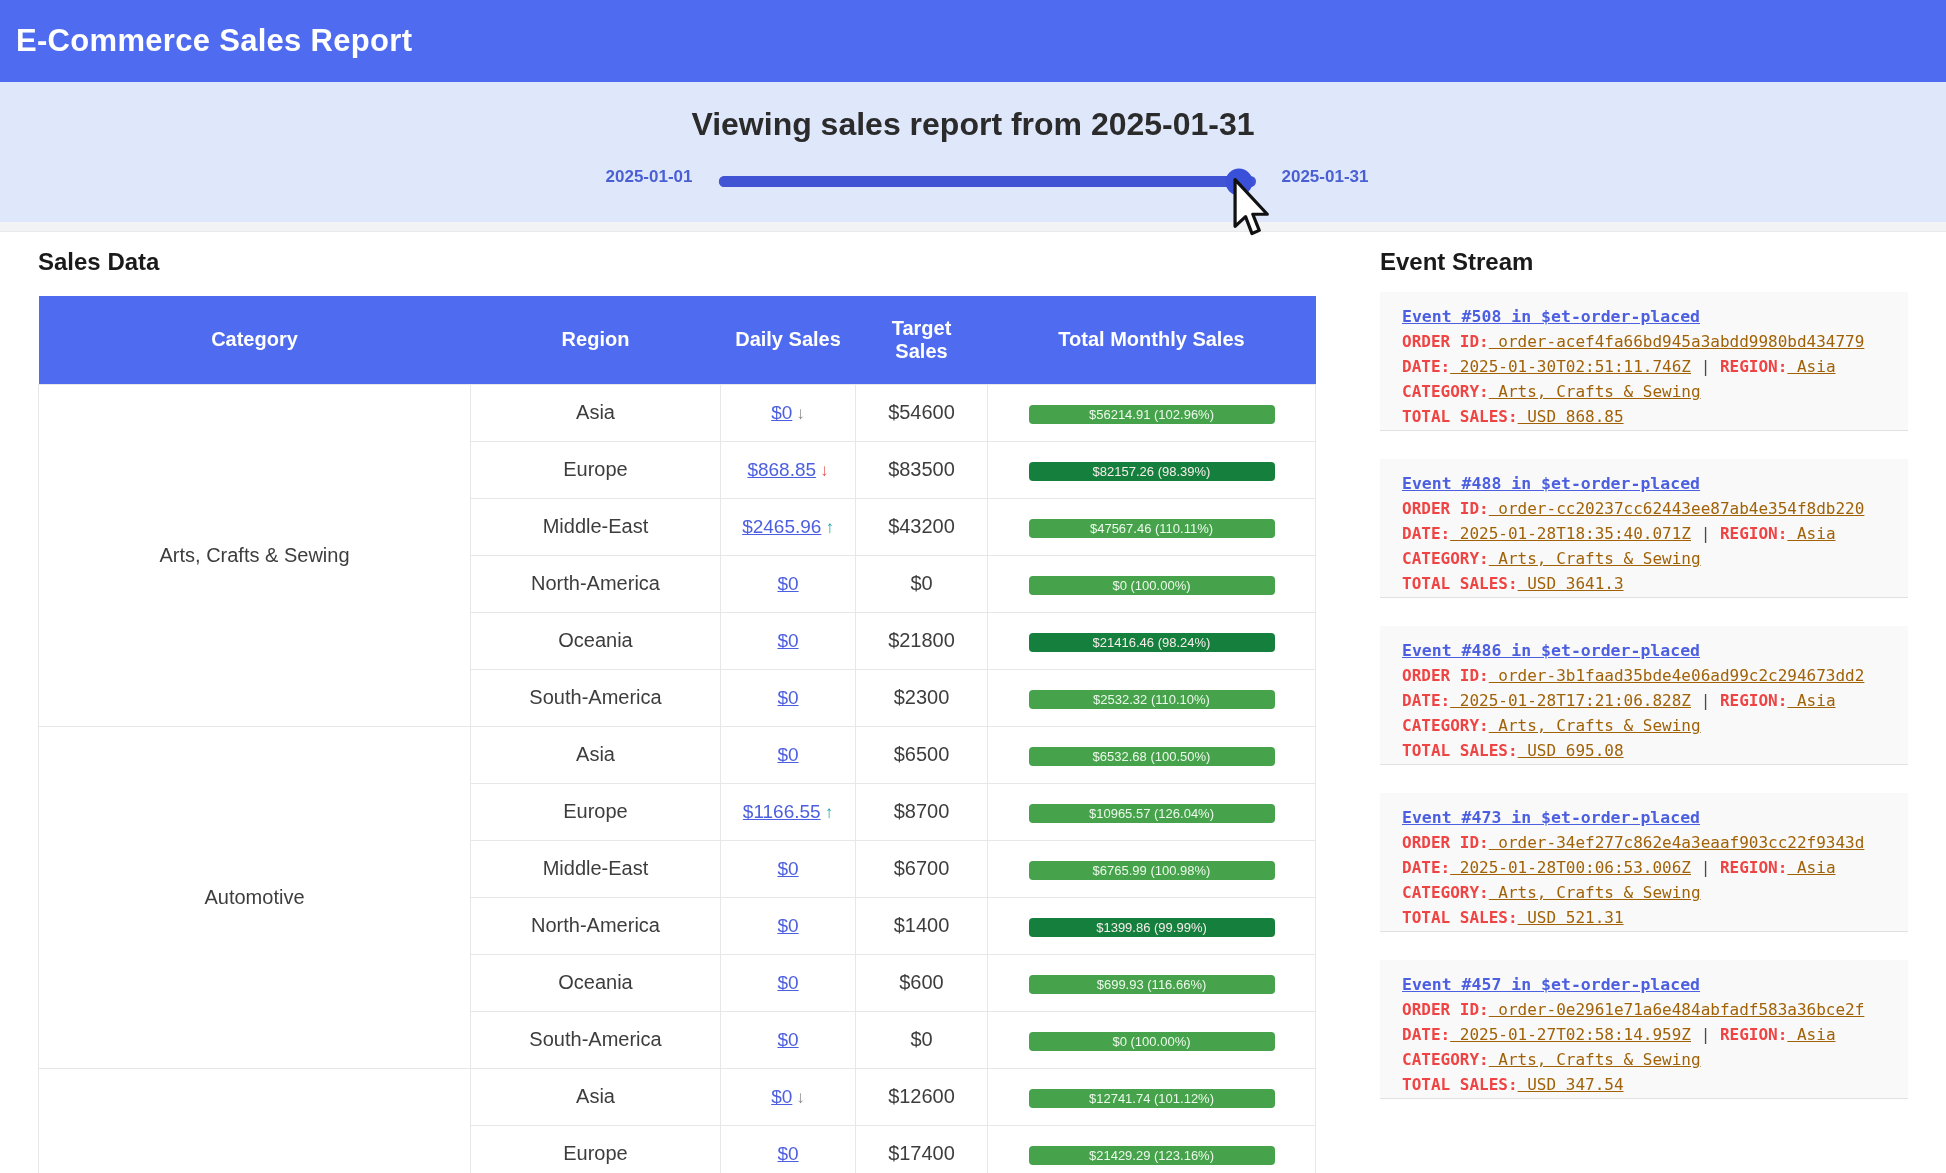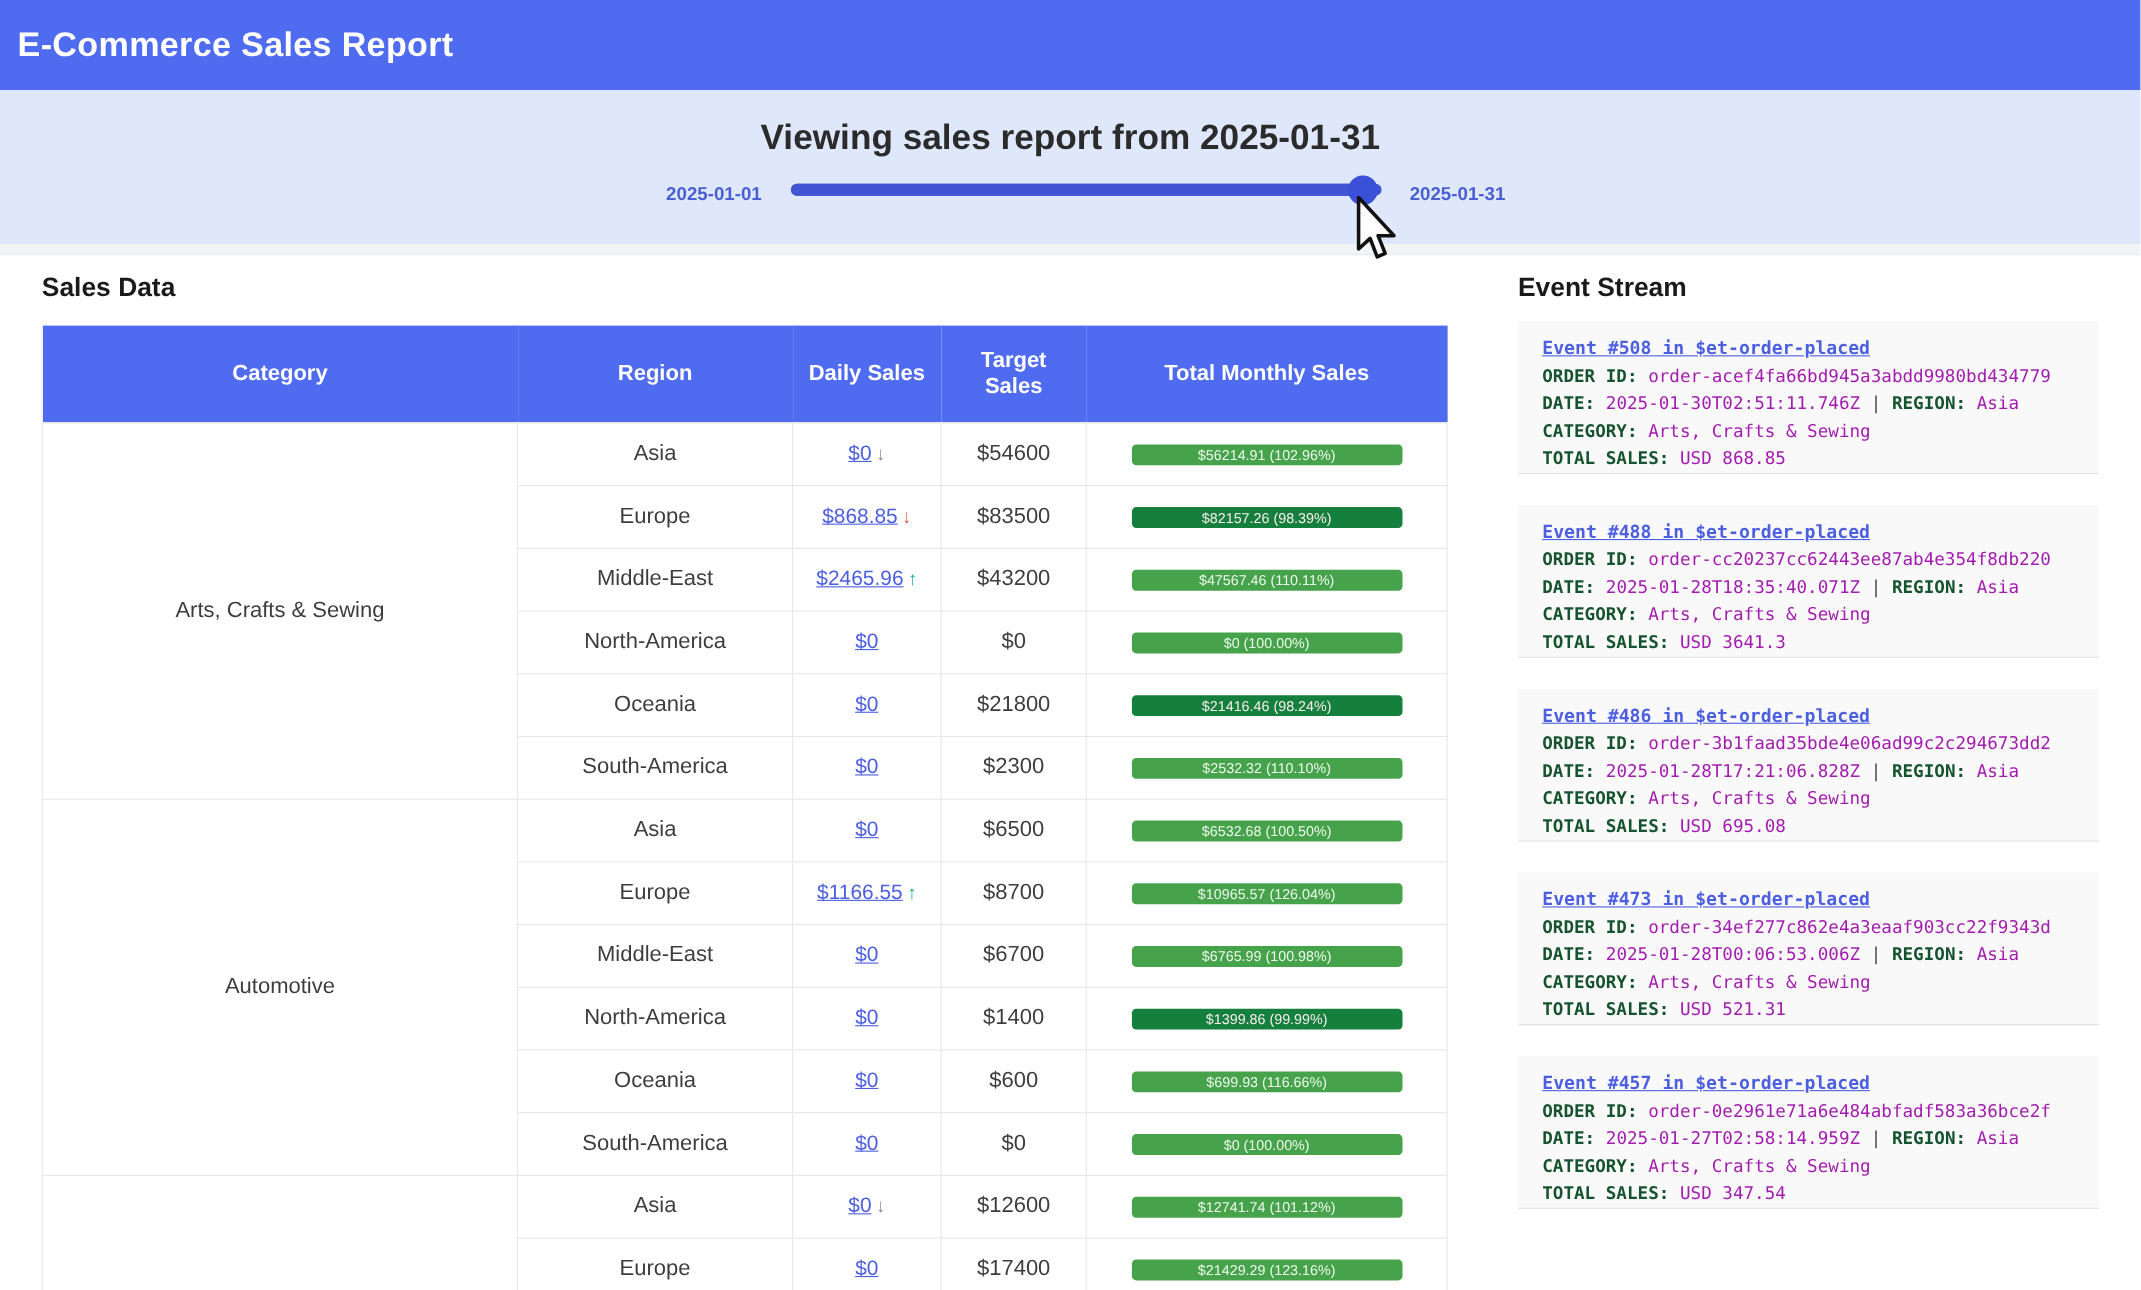--- a/index.html
+++ b/index.html
@@ -6,21 +6,21 @@
   html,body { width:1946px; height:1173px; overflow:hidden; background:#fff;
               font-family:"Liberation Sans",sans-serif; }
 
   
   .app-header { height:82px; background:#4f6bef; display:flex; align-items:center; padding:0 16px;text-align:right; }
   .app-title { color:#fff; font-size:31px; font-weight:bold; letter-spacing:.3px; }
 
   
   .slider-section { height:140px; background:#dfe8fb; position:relative; text-align:center; padding-top:24px; }
   .slider-title { font-size:32px; font-weight:bold; color:#2b2b2b; }
-  .slider-row { margin-top:24px; display:flex; align-items:flex-start; justify-content:center; gap:26px;margin-left:28px; }
+  .slider-row { margin-top:24px; display:flex; align-items:flex-end; justify-content:center; gap:26px;margin-left:28px; }
   .slider-label { font-size:17px; font-weight:bold; color:#4a5fd4; }
   .slider-track { position:relative; width:537px; height:11px; background:#4154d4; border-radius:6px; }
   .slider-fill { position:absolute; left:0; top:0; bottom:0; width:97%; background:#4154d4; border-radius:6px; }
   .slider-thumb { position:absolute; top:50%; left:97%; transform:translate(-50%,-50%);
                   width:27px; height:27px; border-radius:50%; background:#3a50d9; }
   .cursor { position:absolute; left:1232px; top:96px; }
 
   .divider-strip { height:10px; background:#f2f3f5; border-bottom:1px solid #eaeaea; }
 
   
@@ -44,22 +44,22 @@
   .badge.green { background:#46a34b; color:#edf9ec; }
   .badge.red   { background:#15803d; color:#f9edec; }
 
   
   .event-col { margin-left:65px; width:528px; flex:none; }
   .event-card { background:#f9f9f9; border-bottom:1px solid #e1e1e1; margin-top:16px; margin-bottom:28px;
                 padding:12px 22px 1px; font-family:"DejaVu Sans Mono","Liberation Mono",monospace; }
   .event-card .ev-line { line-height:25px; white-space:nowrap; font-size:16px; }
   a.event-title { display:inline-block; color:#4c5fe0; font-weight:bold; font-size:16.5px;
                   text-decoration:underline; line-height:25px; }
-  .ev-lbl { font-weight:bold; color:#14532d;text-align:center; }
-  .ev-val { color:#a21caf; }
+  .ev-lbl { font-weight:bold; color:#ef4444;text-align:center; }
+  .ev-val { color:#a16207;text-decoration:underline; }
   .ev-sep { color:#4a4a4a; }
 </style>
 </head>
 <body>
 
 <header class="app-header">
   <div class="app-title">E-Commerce Sales Report</div>
 </header>
 
 <section class="slider-section">

